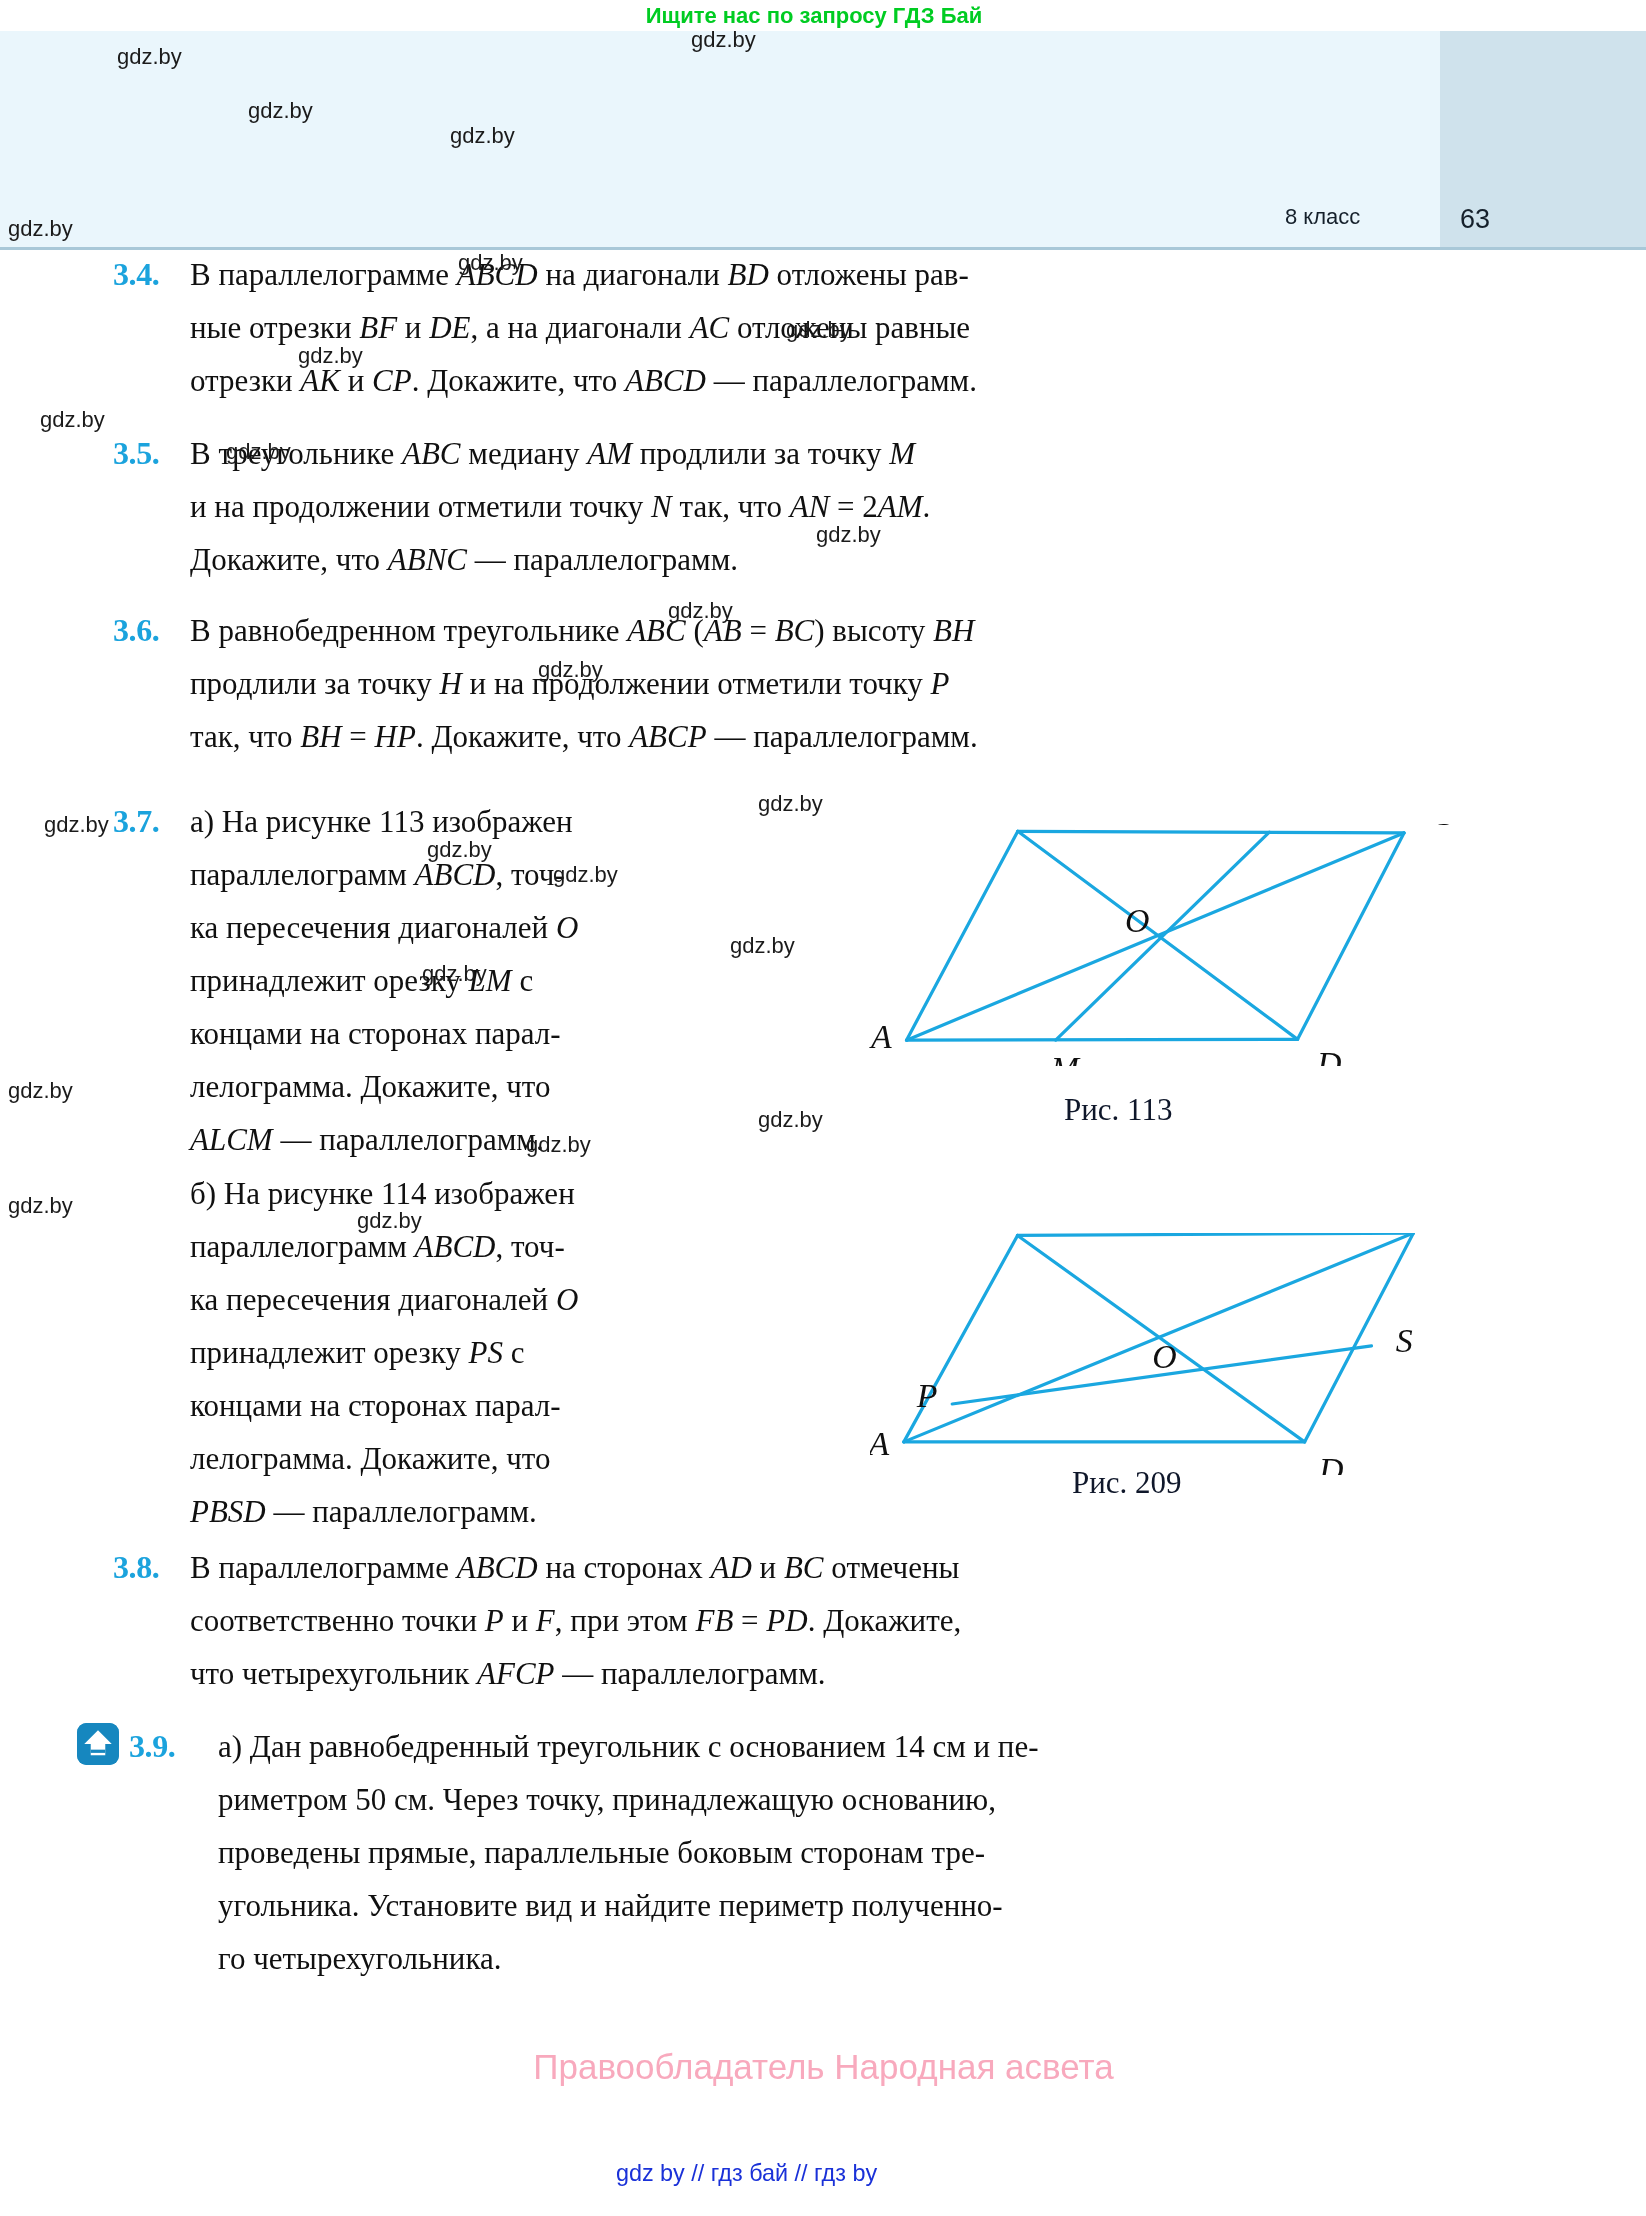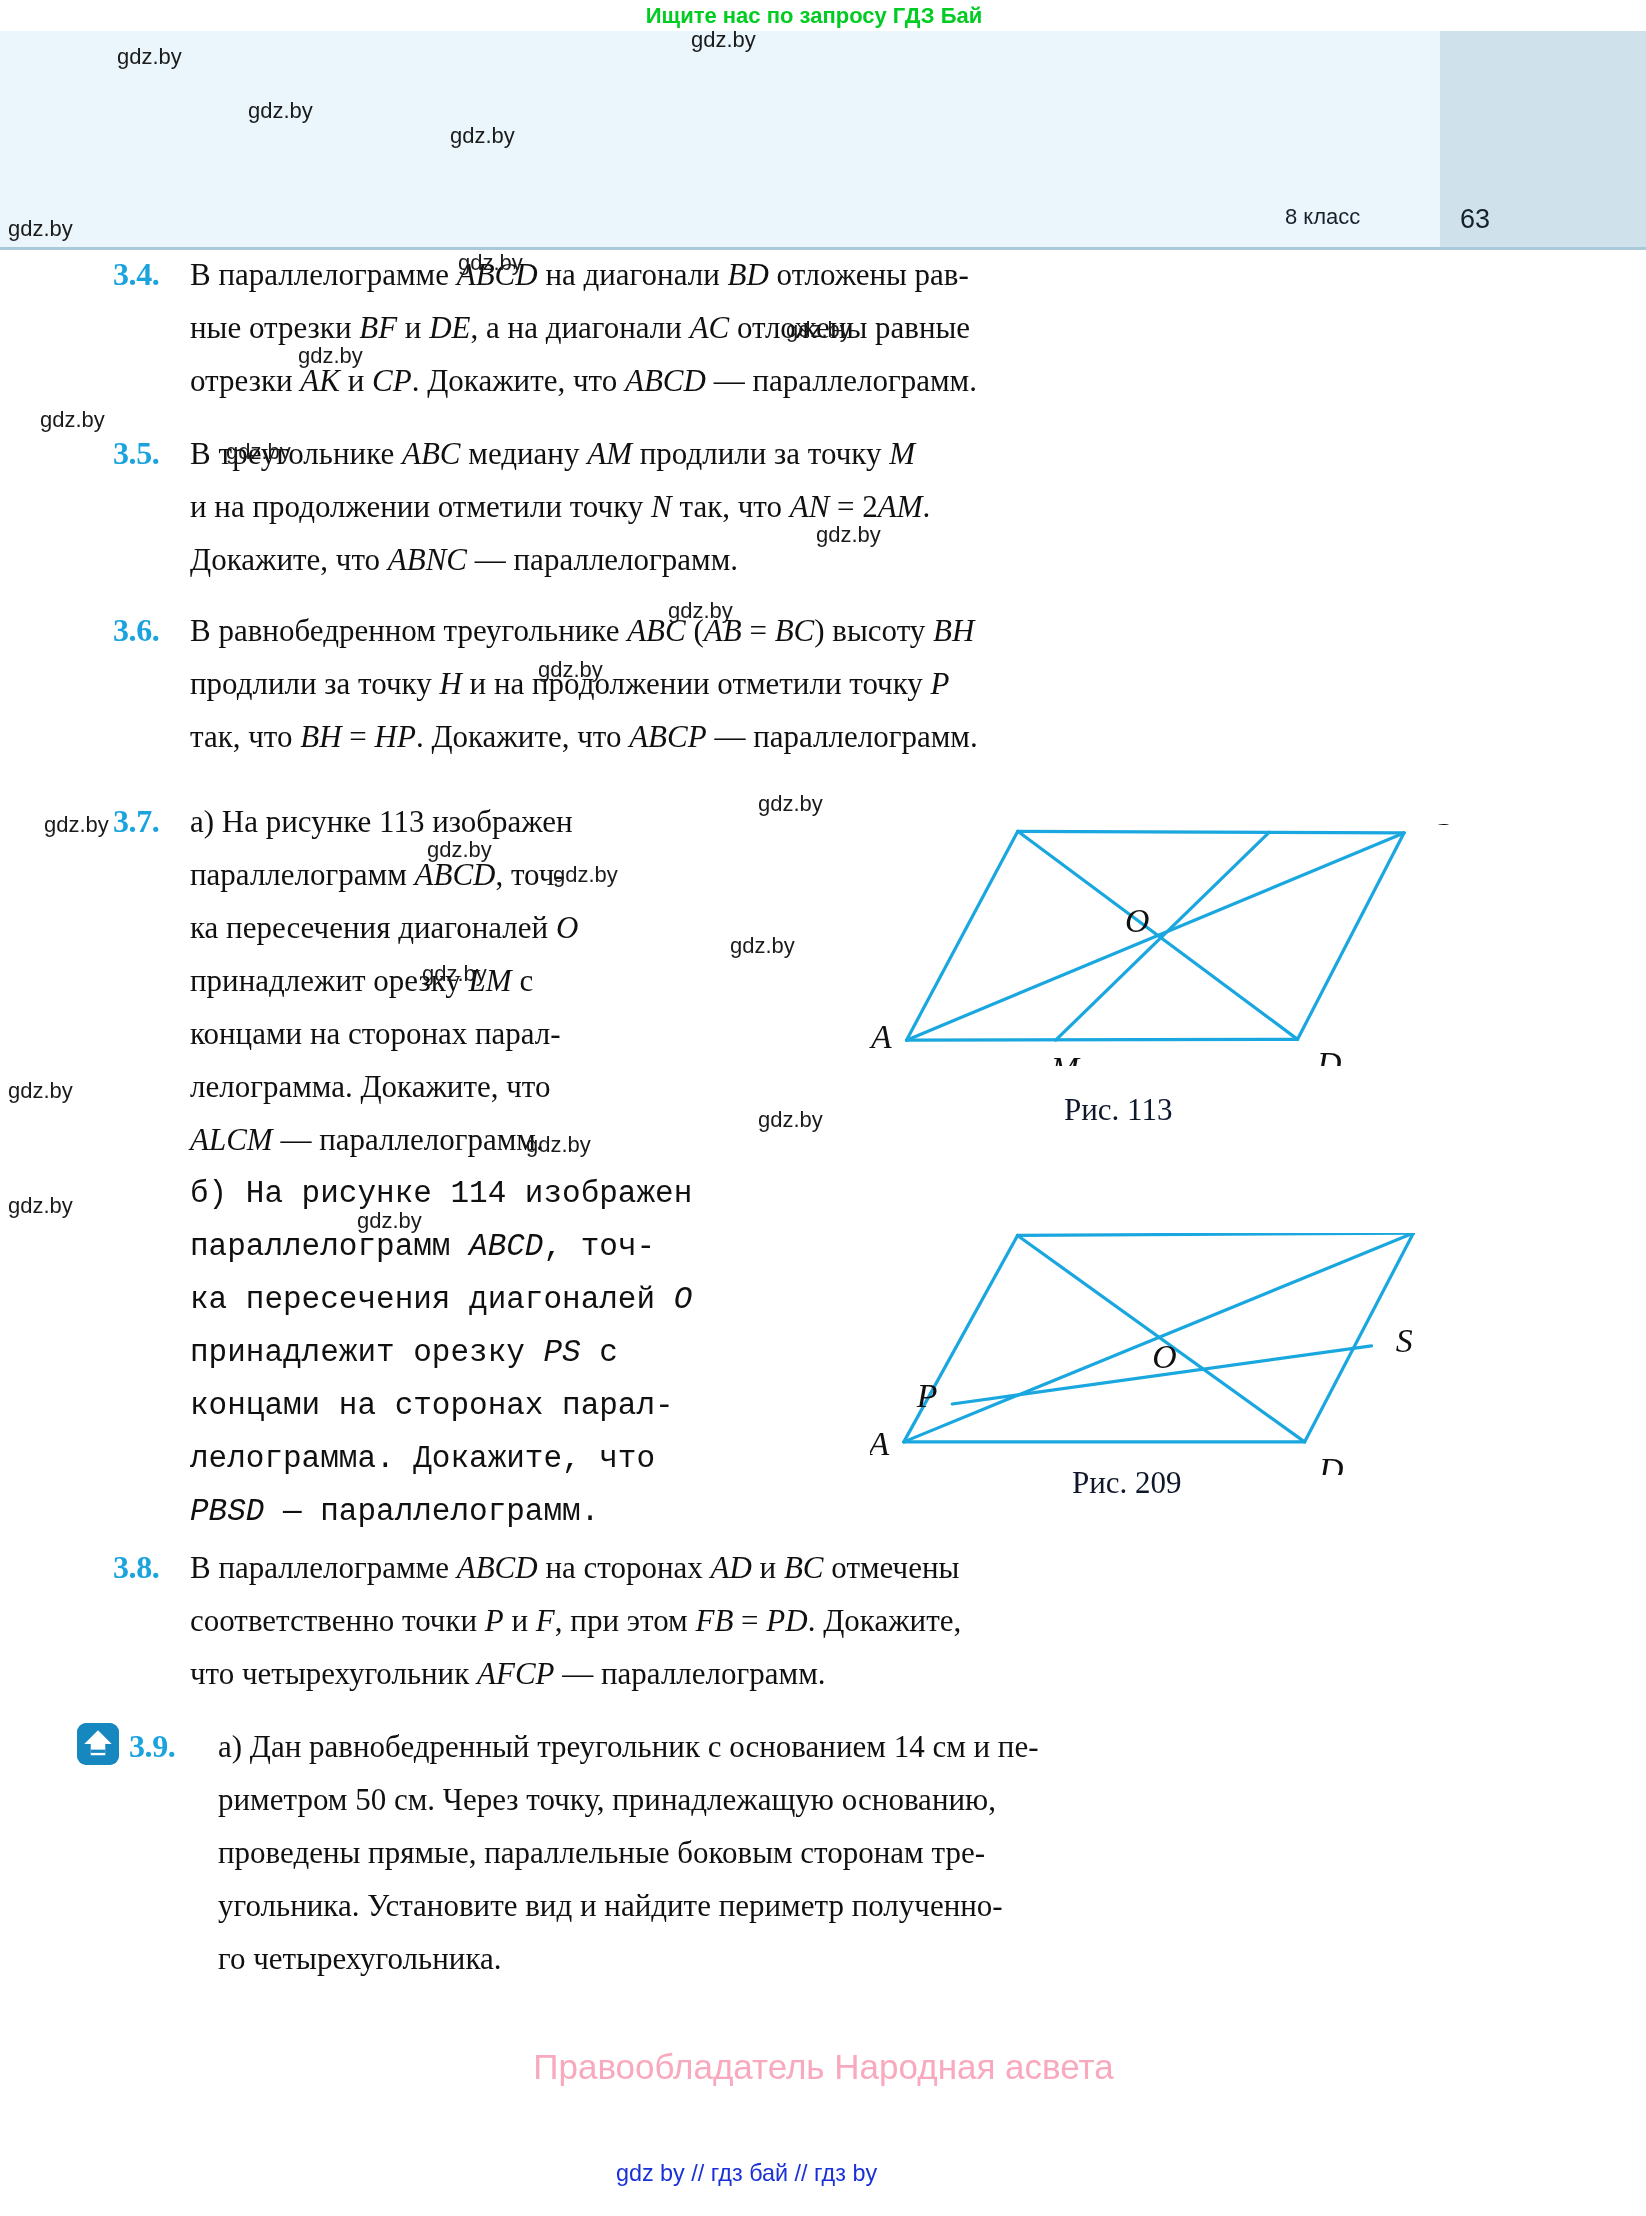--- a/index.html
+++ b/index.html
@@ -119,21 +119,21 @@
   .col-text .ex-body {
     width: 632px;
     font-size: 31px;
     line-height: 53px;
   }
   .para-b {
     position: absolute;
     left: 190px;
     top: 1167px;
     width: 632px;
-    font-family: Liberation Mono, monospace;
+    font-family: Liberation Serif, serif;
     font-size: 31px;
     line-height: 53px;
     color: #101010;
     text-align: justify;
   }
 
   
   .figure {
     position: absolute;
   }

